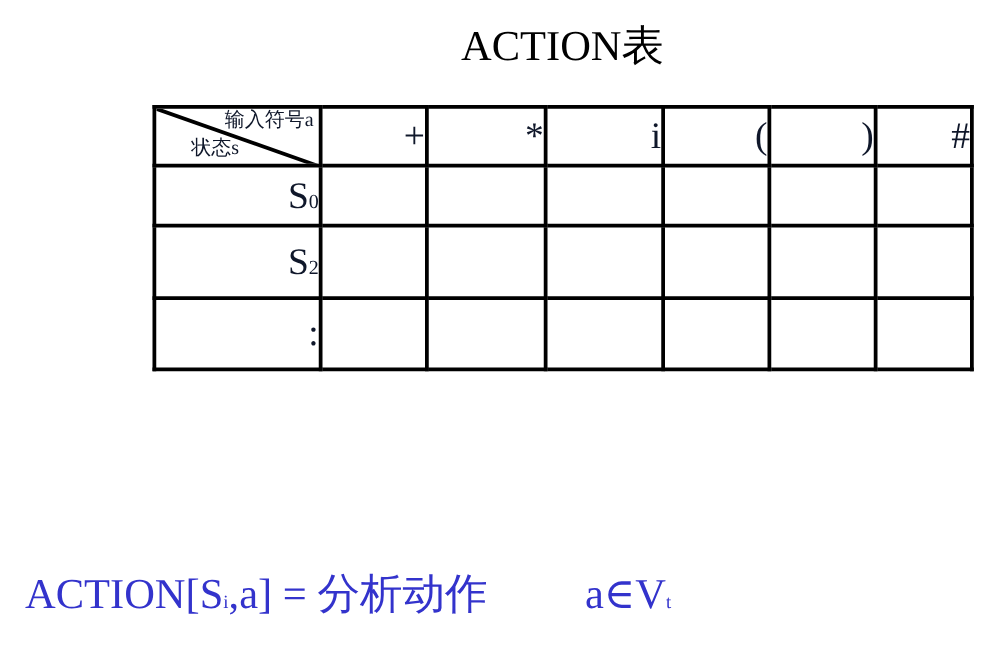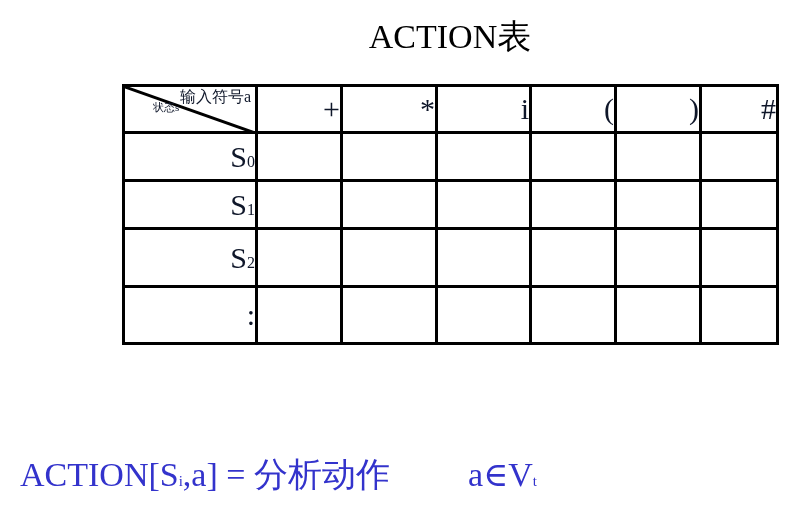--- a/index.html
+++ b/index.html
@@ -4,21 +4,21 @@
 <style>
   html,body{margin:0;padding:0;background:#fff;}
   body{width:800px;height:518px;position:relative;overflow:hidden;font-family:"Liberation Serif","DejaVu Serif",serif;}
   .title{position:absolute;left:0;width:900px;top:14px;text-align:center;font-size:34px;color:#000;}
   .tbl{position:absolute;left:122px;top:84px;border-collapse:collapse;}
   .tbl td{border:3px solid #000;padding:0;text-align:right;vertical-align:middle;font-size:30px;color:#0f172a;box-sizing:border-box;}
   .hdr td{height:47px;}
   .diag{position:relative;width:133px;overflow:hidden;}
   .diag svg{position:absolute;left:0;top:0;}
   .diag .top{position:absolute;right:4px;top:1px;font-size:16px;line-height:18px;}
-  .diag .bot{position:absolute;left:28px;bottom:16px;font-size:11px;line-height:16px;}
+  .diag .bot{position:absolute;left:28px;bottom:4px;font-size:16px;line-height:16px;}
   .state{font-size:32px;}
   .state sub{font-size:16px;vertical-align:baseline;position:relative;top:0;}
   .formula{position:absolute;left:20px;top:452px;font-size:34px;color:#3333cc;white-space:nowrap;}
   .formula sub{font-size:15px;vertical-align:baseline;}
   .gap{display:inline-block;width:78px;}
 </style>
 </head>
 <body>
 
 <div class="title">ACTION表</div>
@@ -42,29 +42,20 @@
   </tr>
   <tr style="height:48px">
     <td class="state"><span>S</span><sub>0</sub></td>
     <td></td>
         <td></td>
         <td></td>
         <td></td>
         <td></td>
         <td></td>
   </tr>
-  <tr style="height:48px">
-    <td class="state"><span>S</span><sub>1</sub></td>
-    <td></td>
-        <td></td>
-        <td></td>
-        <td></td>
-        <td></td>
-        <td></td>
-  </tr>
   <tr style="height:58px">
     <td class="state"><span>S</span><sub>2</sub></td>
     <td></td>
         <td></td>
         <td></td>
         <td></td>
         <td></td>
         <td></td>
   </tr>
   <tr style="height:57px">

